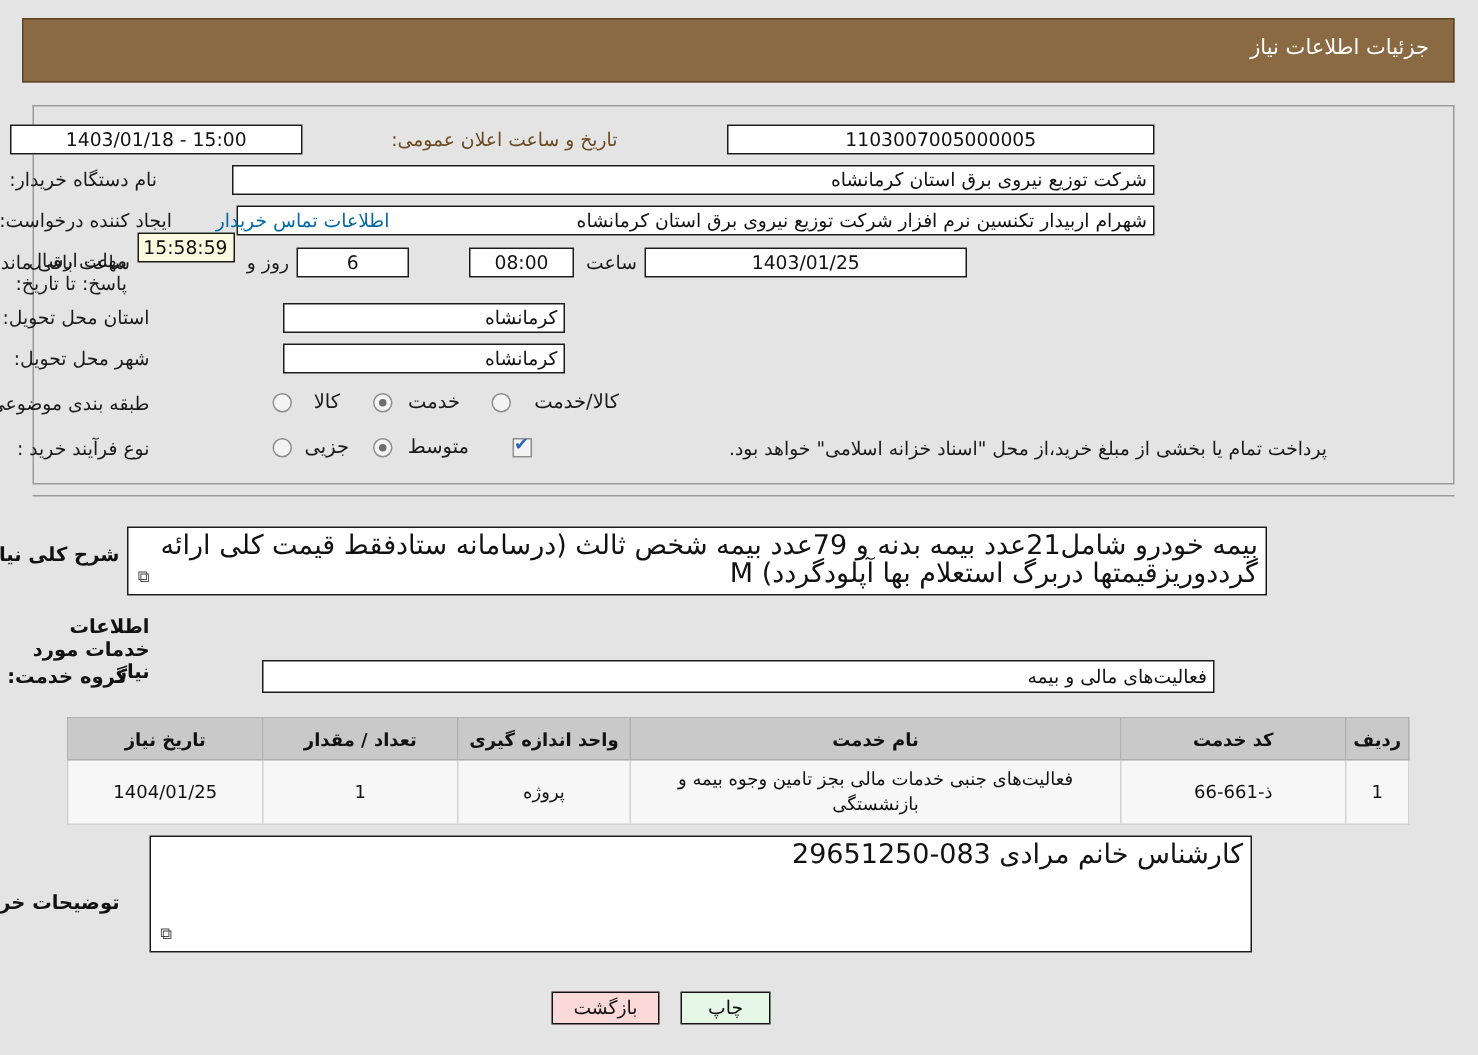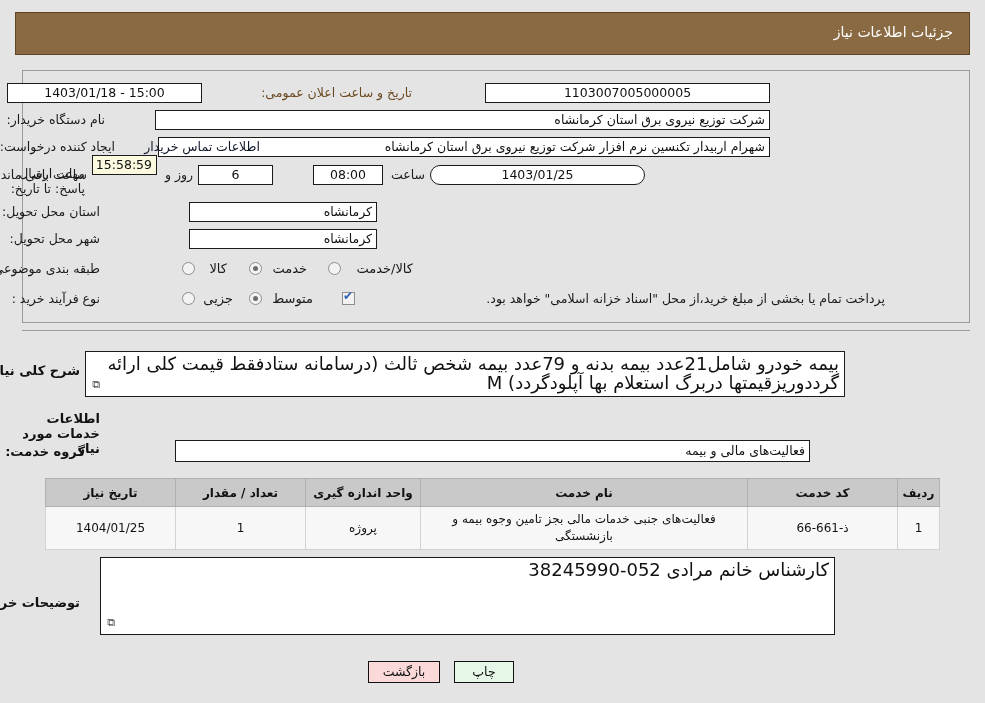--- a/index.html
+++ b/index.html
@@ -105,21 +105,21 @@
     white-space: nowrap;
     z-index: 9;
   }
   .ro-box.center { text-align: center; }
   .ro-box.right  { text-align: right; }
   .ro-box.countdown { background: #fbfadf; text-align: center; }
 
   .link {
     position: absolute;
     font-size: 12.5px;
-    color: #0f172a;
+    color: #0369a1;
     white-space: nowrap;
     cursor: pointer;
     z-index: 9;
   }
   .plain {
     position: absolute;
     font-size: 12.5px;
     color: #1a1a1a;
     white-space: nowrap;
     z-index: 9;
@@ -271,21 +271,21 @@
   <div class="ro-box center" style="right:783px; top:83px; width:195px; height:20px;">15:00 - 1403/01/18</div>
 
   <div class="fld-label" style="right:880px; top:112px;">نام دستگاه خریدار:</div>
   <div class="ro-box right" style="right:215px; top:110px; width:615px; height:20px;">شرکت توزیع نیروی برق استان کرمانشاه</div>
 
   <div class="fld-label" style="right:870px; top:139px;">ایجاد کننده درخواست:</div>
   <div class="ro-box right" style="right:215px; top:137px; width:612px; height:20px;">شهرام اربیدار تکنسین نرم افزار شرکت توزیع نیروی برق استان کرمانشاه</div>
   <div class="link" style="right:725px; top:139px;">اطلاعات تماس خریدار</div>
 
   <div class="fld-label" style="right:900px; top:166px; width:82px; line-height:15px; white-space:normal;">مهلت ارسال پاسخ: تا تاریخ:</div>
-  <div class="ro-box center" style="right:340px; top:165px; width:215px; height:20px;border-radius:10px;">1403/01/25</div>
+  <div class="ro-box center" style="right:340px; top:165px; width:215px; height:20px;">1403/01/25</div>
   <div class="plain" style="right:560px; top:167px;">ساعت</div>
   <div class="ro-box center" style="right:602px; top:165px; width:70px; height:20px;">08:00</div>
   <div class="ro-box center" style="right:712px; top:165px; width:75px; height:20px;">6</div>
   <div class="plain" style="right:792px; top:167px;">روز و</div>
   <div class="ro-box countdown" style="right:828px; top:155px; width:65px; height:20px;">15:58:59</div>
   <div class="plain" style="right:898px; top:167px;">ساعت باقی مانده</div>
 
   <div class="fld-label" style="right:885px; top:204px;">استان محل تحویل:</div>
   <div class="ro-box right" style="right:608px; top:202px; width:188px; height:20px;">کرمانشاه</div>
 
@@ -334,19 +334,19 @@
         <td>ذ-661-66</td>
         <td class="name">فعالیت‌های جنبی خدمات مالی بجز تامین وجوه بیمه و بازنشستگی</td>
         <td>پروژه</td>
         <td>1</td>
         <td>1404/01/25</td>
       </tr>
     </tbody>
   </table>
 
   <div class="sect-label" style="right:905px; top:595px;">توضیحات خریدار:</div>
-  <div class="bigbox" style="right:150px; top:557px; width:735px; height:78px;">کارشناس خانم مرادی 052-38245990</div>
+  <div class="bigbox" style="right:150px; top:557px; width:735px; height:78px;">کارشناس خانم مرادی 083-29651250</div>
   <div class="resizer" style="right:870px; top:616px;">⧉</div>
 
   <div class="btn print" style="right:471px; top:661px; width:60px;">چاپ</div>
   <div class="btn back" style="right:545px; top:661px; width:72px;">بازگشت</div>
 
 </div>
 
 </body></html>

